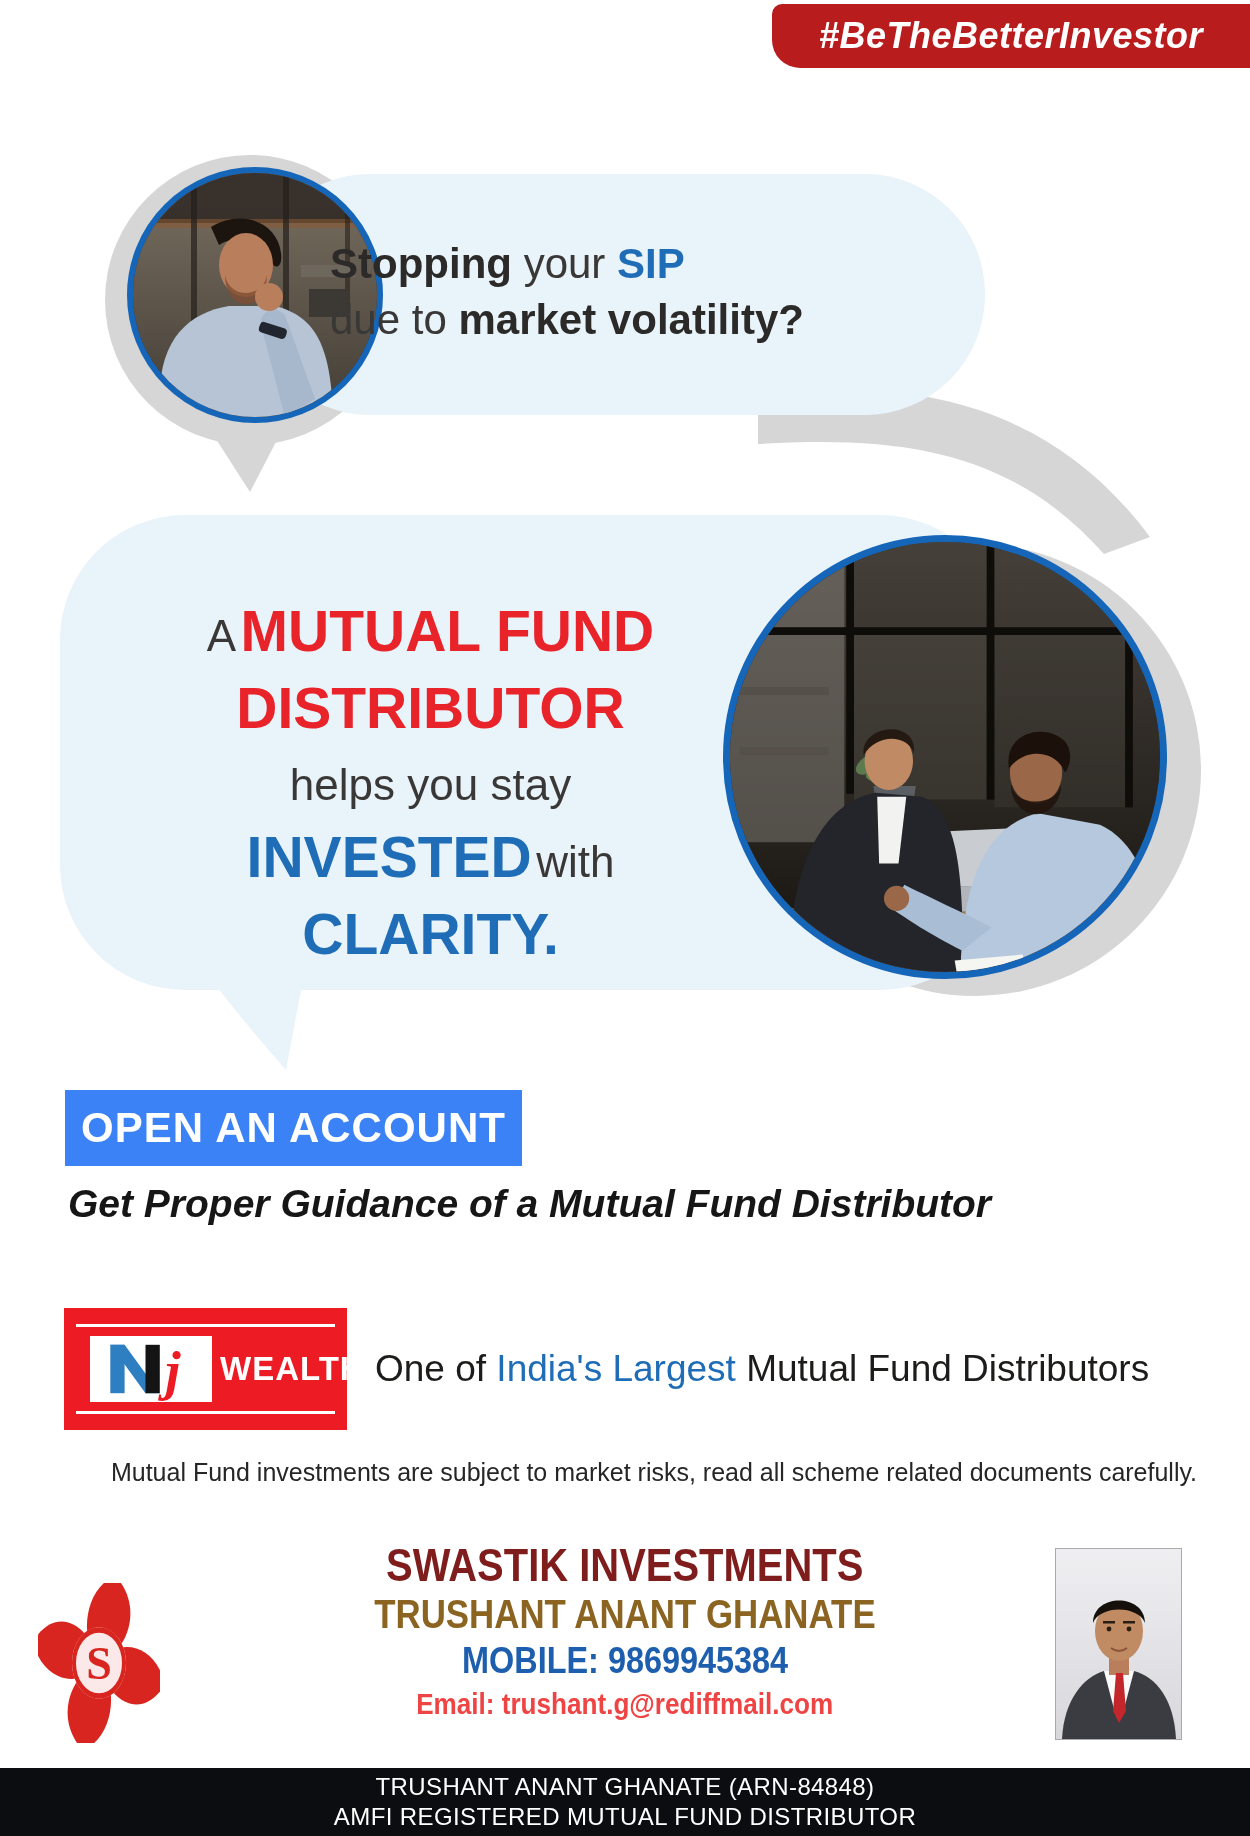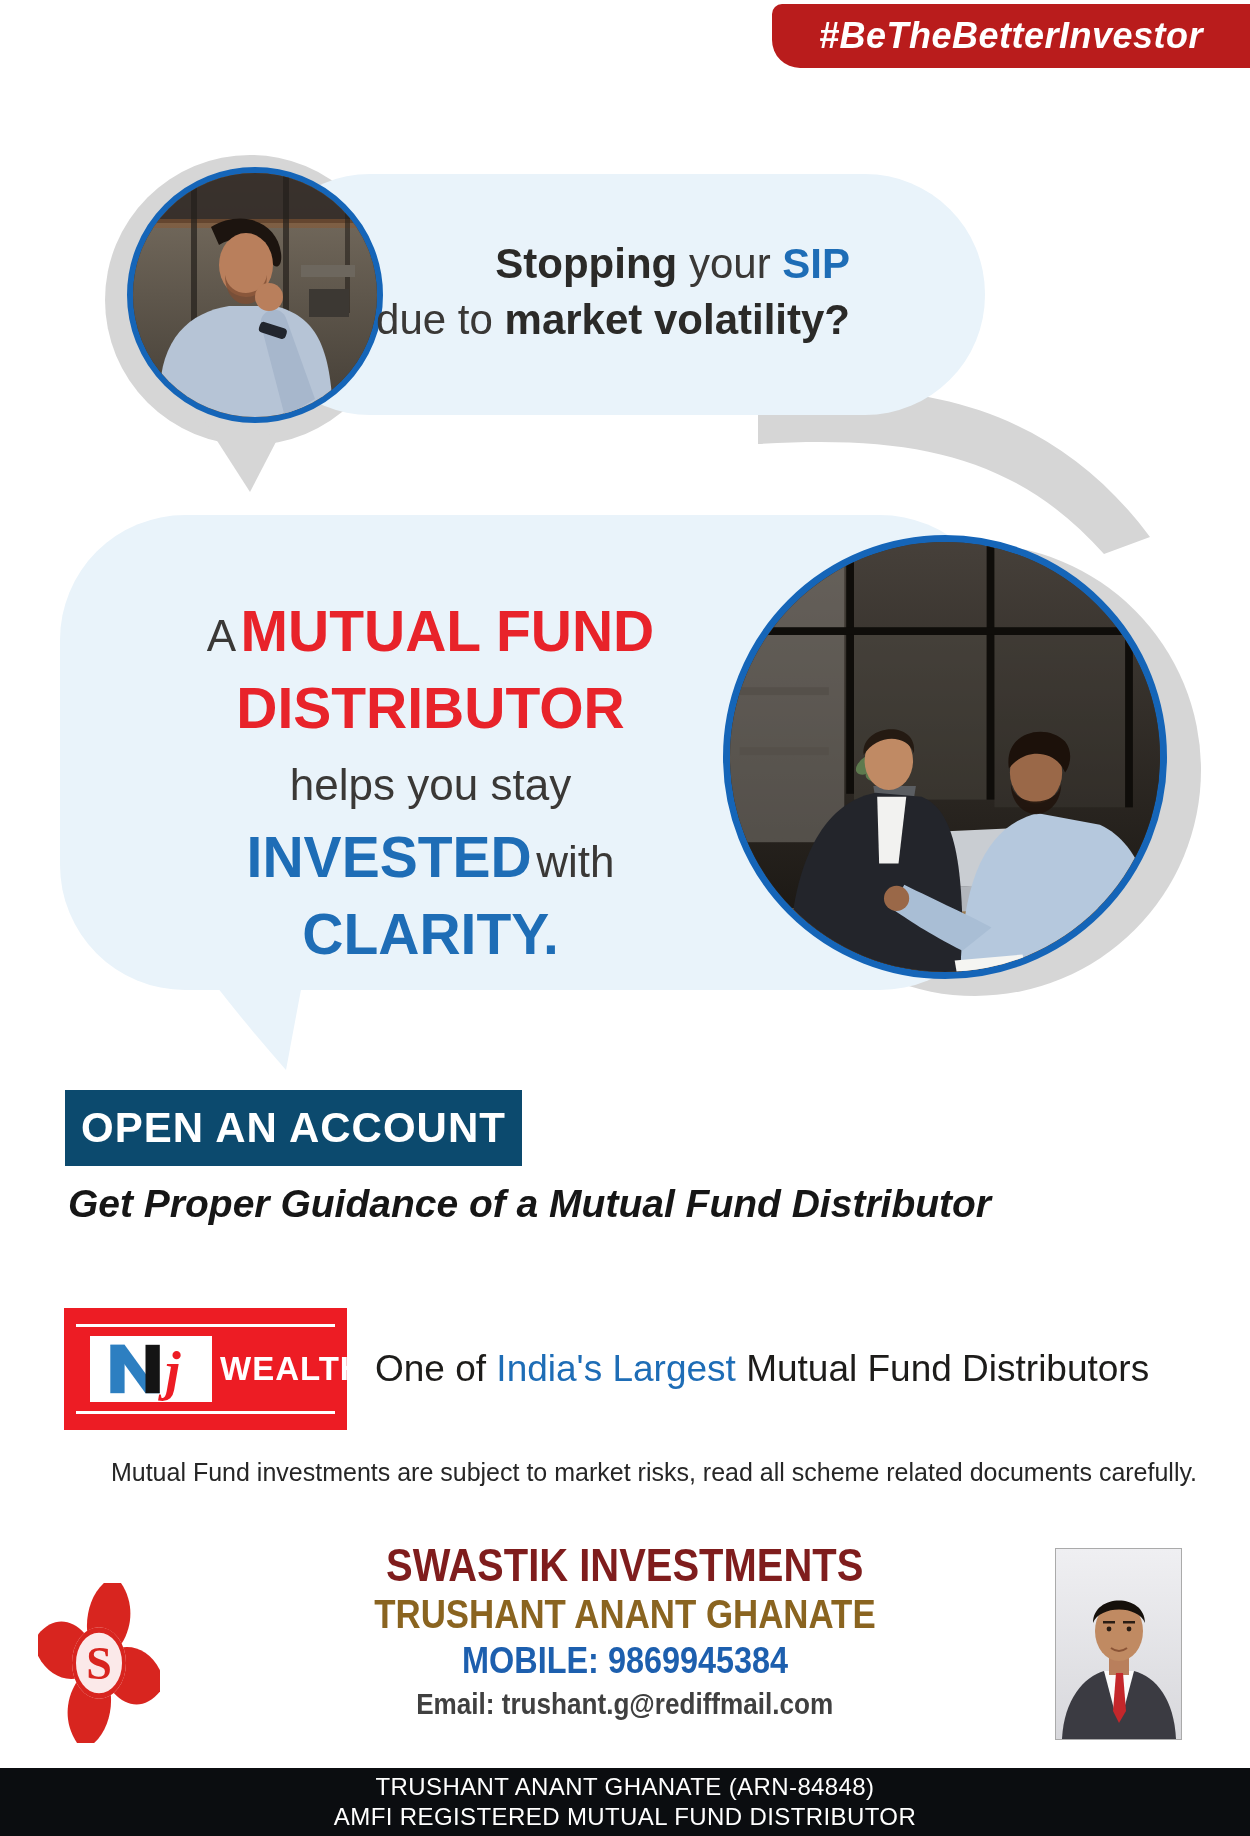--- a/index.html
+++ b/index.html
@@ -26,35 +26,35 @@
   .bubble1{left:250px;top:174px;width:735px;height:241px;border-radius:120px;}
   .bubble2{left:60px;top:515px;width:945px;height:475px;border-radius:125px;}
 
   
   .photo-circle{border-radius:50%;overflow:hidden;z-index:2;background:#3a352f;}
   .photo1{left:127px;top:167px;width:244px;height:244px;border:6px solid #1565b8;}
   .photo2{left:723px;top:535px;width:430px;height:430px;border:7px solid #1565b8;}
   .photo-circle svg{display:block;width:100%;height:100%;}
 
   
-  .bubble1-text{left:330px;top:236px;width:520px;z-index:3;text-align:right;line-height:56px;white-space:nowrap;}
+  .bubble1-text{left:330px;top:236px;width:520px;z-index:3;text-align:left;line-height:56px;white-space:nowrap;}
   .b1{font-size:42px;}
   .bold-dark{font-weight:700;color:#2b2a28;}
   .reg-dark{font-weight:400;color:#3a3836;}
   .bold-blue{font-weight:700;color:#1e6db6;}
   .bold-red{font-weight:700;color:#e8232a;}
 
   .bubble2-text{left:108px;top:600px;width:645px;z-index:3;text-align:center;}
   .b2-line{line-height:62px;white-space:nowrap;}
   .b2-big{font-size:57px;font-weight:700;}
   .b2-reg{font-size:44px;font-weight:400;color:#3a3836;}
 
   
   .cta{
-    left:65px;top:1090px;width:457px;height:76px;background:#0c4a6e;border:0;
+    left:65px;top:1090px;width:457px;height:76px;background:#3b82f6;border:0;
     display:flex;align-items:center;justify-content:center;cursor:pointer;
   }
   .cta-label{color:#ffffff;font-size:42px;font-weight:700;letter-spacing:1px;white-space:nowrap;}
 
   .guidance{left:68px;top:1182px;font-size:39px;font-weight:700;font-style:italic;color:#161616;white-space:nowrap;}
 
   
   .nj-box{left:64px;top:1308px;width:283px;height:122px;background:#ed1c24;}
   .nj-rule{position:absolute;left:12px;right:12px;height:3px;background:#ffffff;}
   .nj-rule.top{top:16px;} .nj-rule.bottom{bottom:16px;}
@@ -69,21 +69,21 @@
   .swastik-logo{left:38px;top:1583px;width:122px;height:160px;}
   .contact{left:0;top:1540px;width:1250px;text-align:center;}
   .c-line{width:100%;}
   .c-inner{display:inline-block;transform-origin:center;white-space:nowrap;}
   .c-firm{font-size:47px;font-weight:700;color:#7f1d1d;line-height:50px;}
   .c-firm .c-inner{transform:scaleX(.85);}
   .c-person{font-size:41px;font-weight:700;color:#8a6420;line-height:48px;}
   .c-person .c-inner{transform:scaleX(.85);}
   .c-mobile{font-size:36px;font-weight:700;color:#1d5fae;line-height:46px;}
   .c-mobile .c-inner{transform:scaleX(.9);}
-  .c-email{font-size:29px;font-weight:700;color:#404040;line-height:40px;}
+  .c-email{font-size:29px;font-weight:700;color:#ef4444;line-height:40px;}
   .c-email .c-inner{transform:scaleX(.9);}
 
   .advisor-photo{left:1055px;top:1548px;width:125px;height:190px;border:1px solid #aaaaaa;background:#e9e9ec;overflow:hidden;}
   .advisor-photo svg{display:block;width:100%;height:100%;}
 
   
   .footer{left:0;top:1768px;width:1250px;height:68px;background:#0b0d10;display:flex;flex-direction:column;align-items:center;justify-content:center;gap:2px;}
   .f-line{color:#ffffff;font-size:24px;font-weight:500;letter-spacing:.4px;white-space:nowrap;}
 </style>
 </head>

